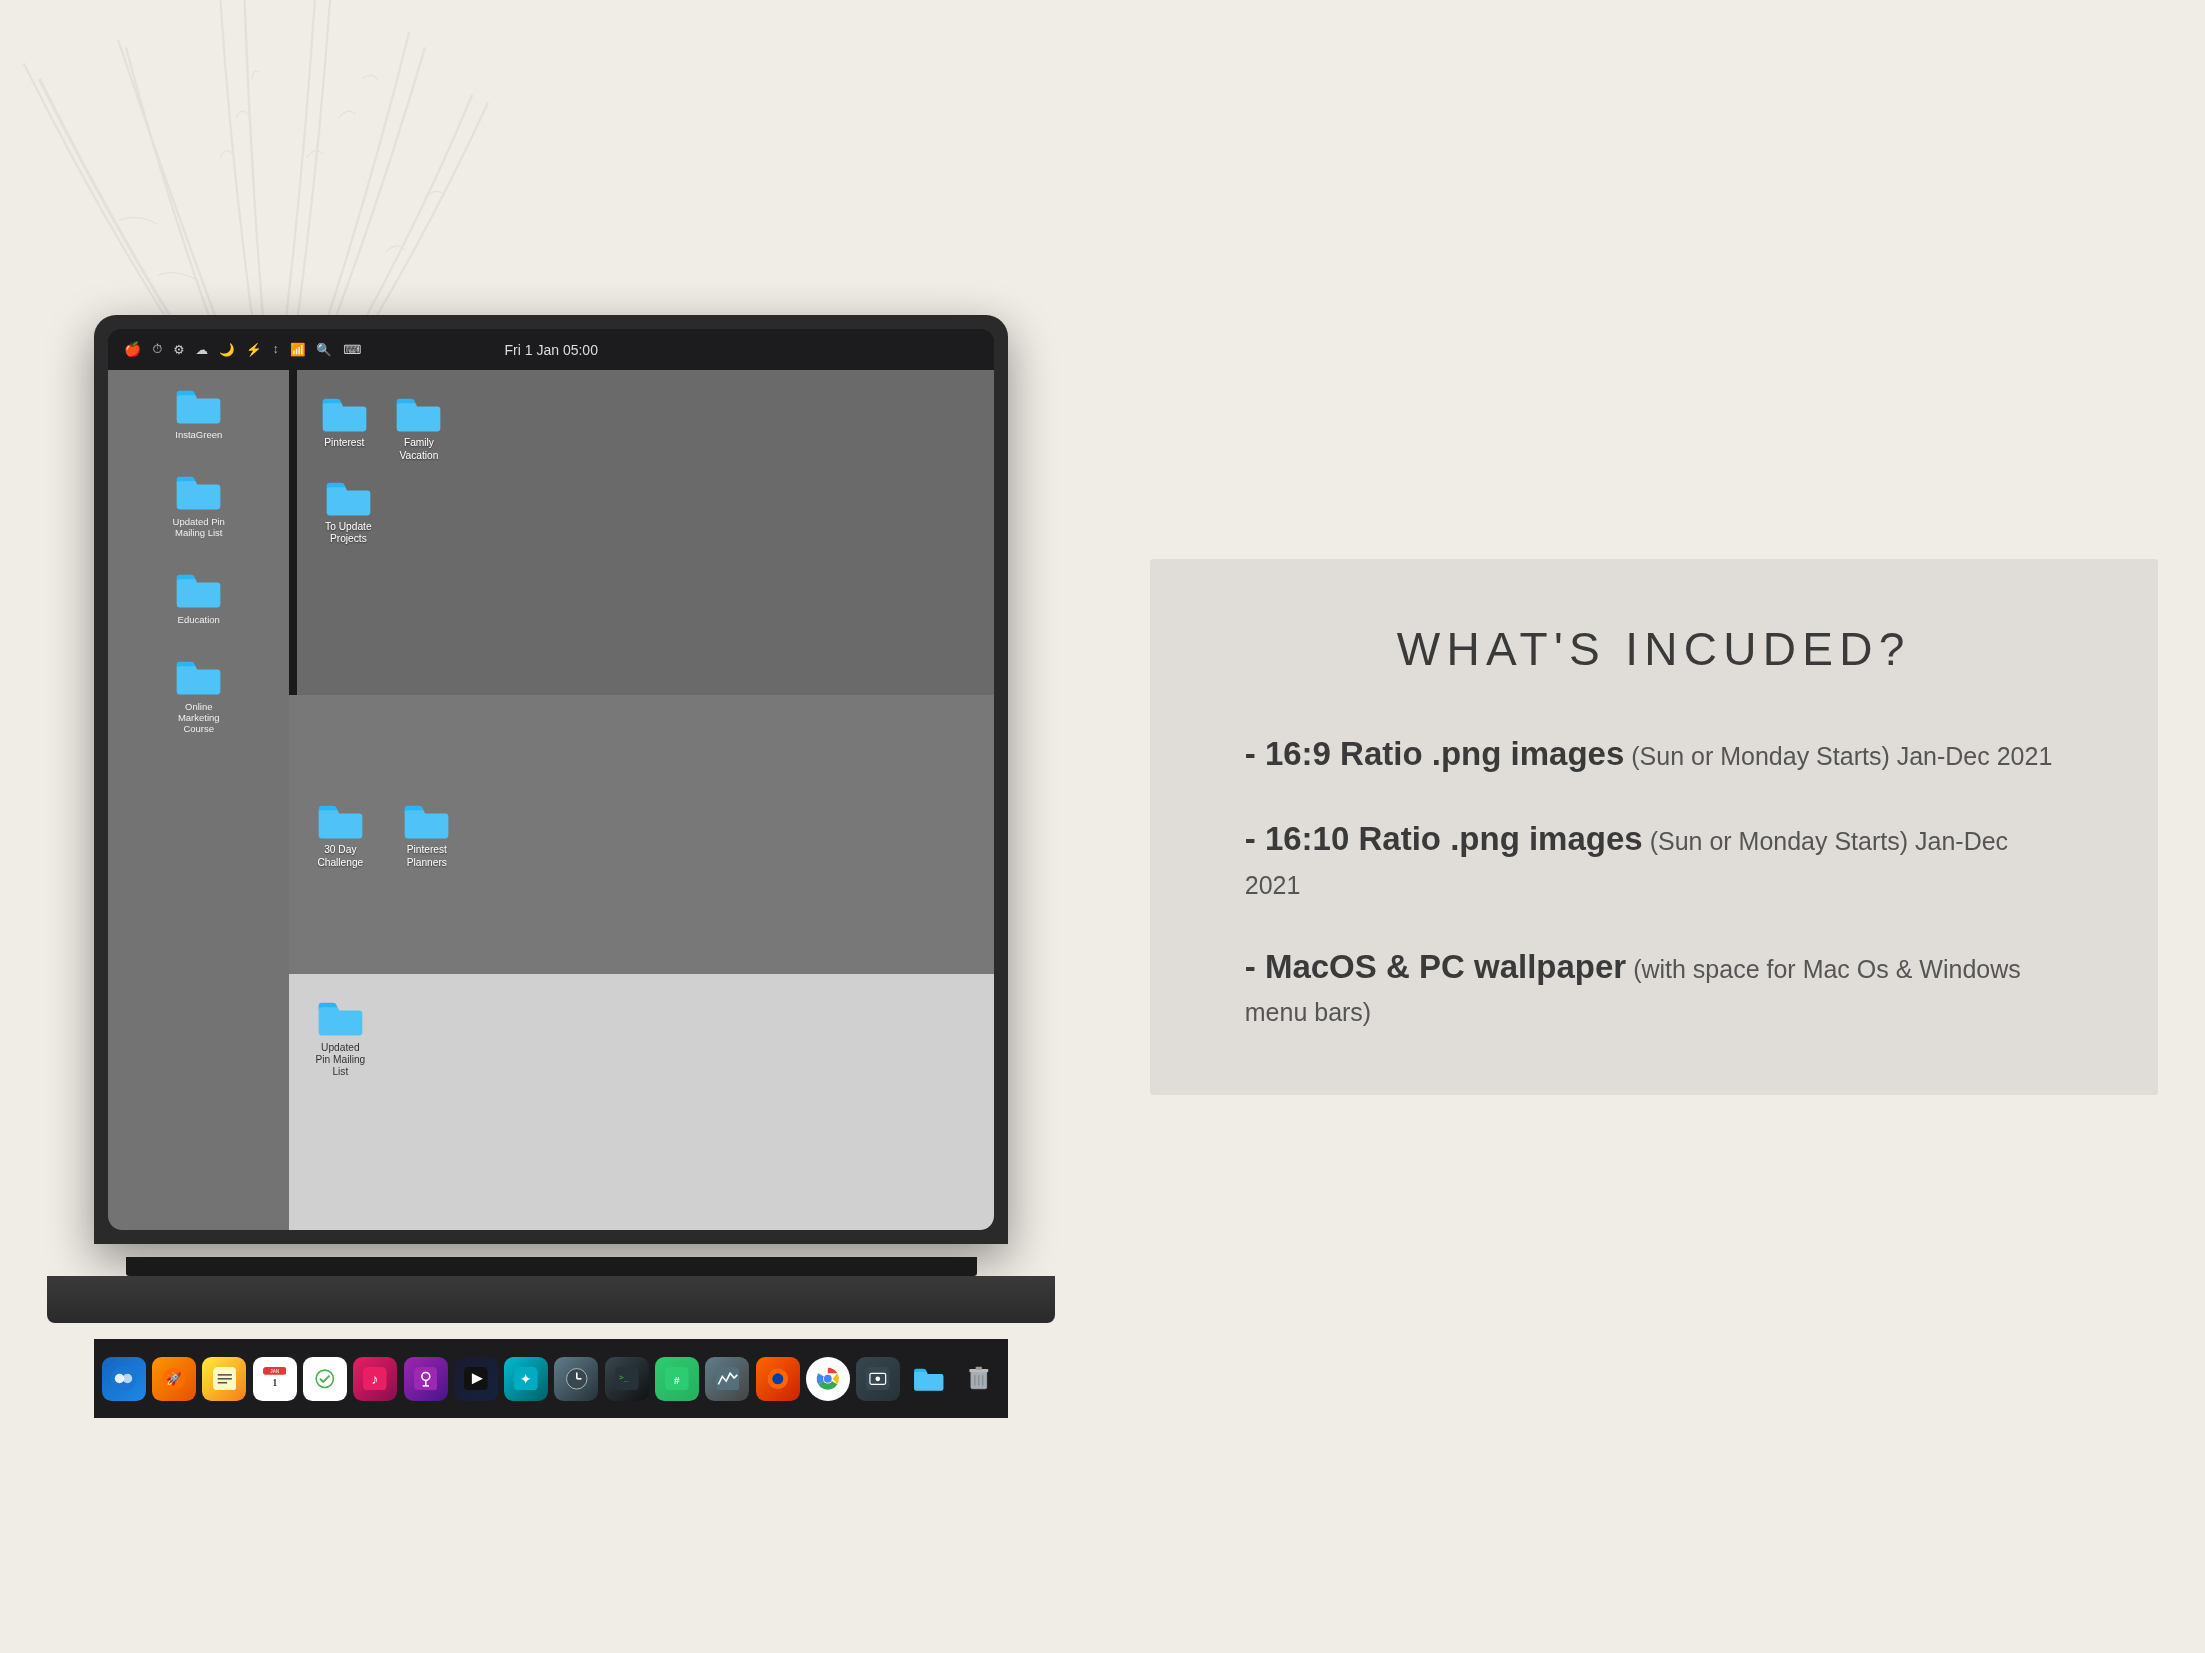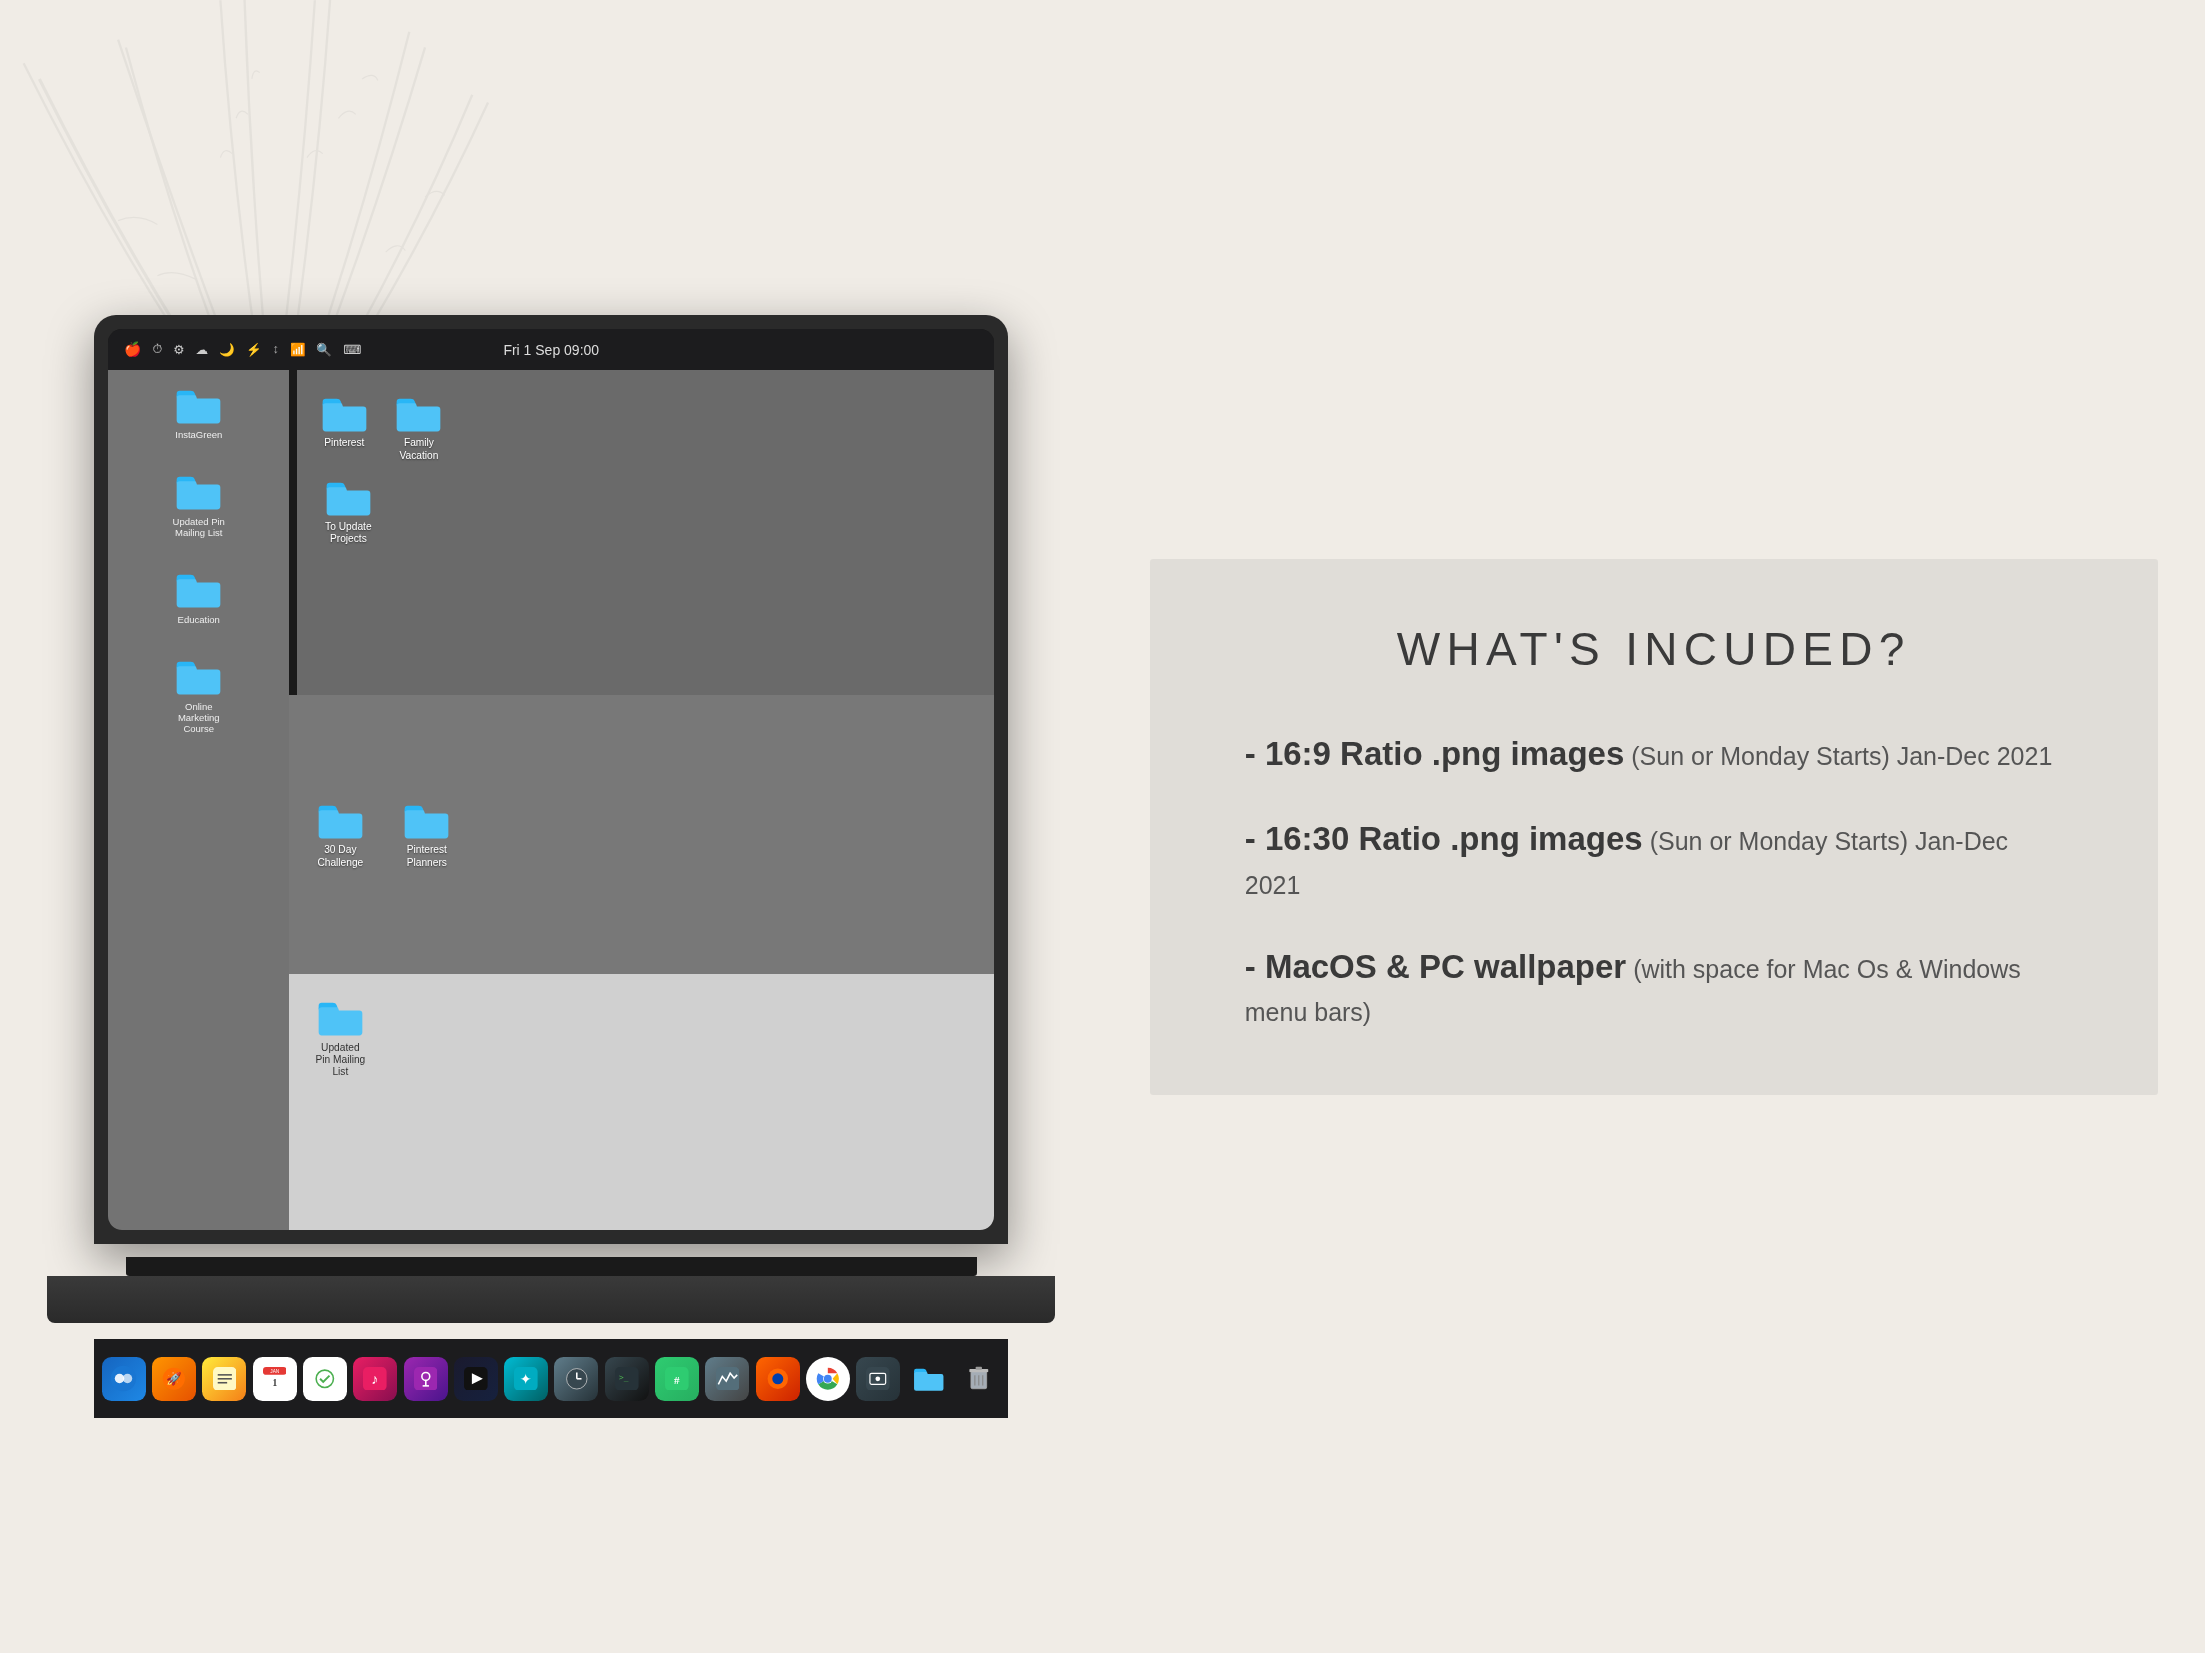--- a/index.html
+++ b/index.html
@@ -364,21 +364,21 @@
               <span class="menu-icon" style="font-size:12.6px;">⚙</span>
               <span class="menu-icon" style="font-size:12.6px;">☁</span>
               <span class="menu-icon" style="font-size:12.6px;">🌙</span>
               <span class="menu-icon" style="font-size:12.6px;">⚡</span>
               <span class="menu-icon" style="font-size:12.6px; color:#aaa;">↕</span>
               <span class="menu-icon" style="font-size:12.6px;">📶</span>
               <span class="menu-icon" style="font-size:12.6px;">🔍</span>
               <span class="menu-icon" style="font-size:12.6px;">⌨</span>
             </div>
             <div class="menu-bar-center">
-              <span>Fri 1 Sep  09:00</span>
+              <span>Fri 1 Jan  05:00</span>
             </div>
           </div>
 
           <div class="desktop-area">
 
             <div class="sidebar-panel">
 
               <div class="folder-item">
                 <div class="folder-icon">
                   <svg viewBox="0 0 60 50" xmlns="http://www.w3.org/2000/svg">
@@ -636,21 +636,21 @@
   </div>
 
   <div class="info-section">
     <div class="info-card">
       <h2 class="info-title">WHAT'S INCUDED?</h2>
 
       <div class="info-item">
         <span class="bold-part">- 16:9 Ratio .png images</span><span class="light-part"> (Sun or Monday Starts) Jan-Dec 2021</span>
       </div>
       <div class="info-item">
-        <span class="bold-part">- 16:30 Ratio .png images</span><span class="light-part"> (Sun or Monday Starts) Jan-Dec 2021</span>
+        <span class="bold-part">- 16:10 Ratio .png images</span><span class="light-part"> (Sun or Monday Starts) Jan-Dec 2021</span>
       </div>
       <div class="info-item">
         <span class="bold-part">- MacOS &amp; PC wallpaper</span><span class="light-part"> (with space for Mac Os &amp; Windows menu bars)</span>
       </div>
     </div>
   </div>
 
 </div>
 
 

